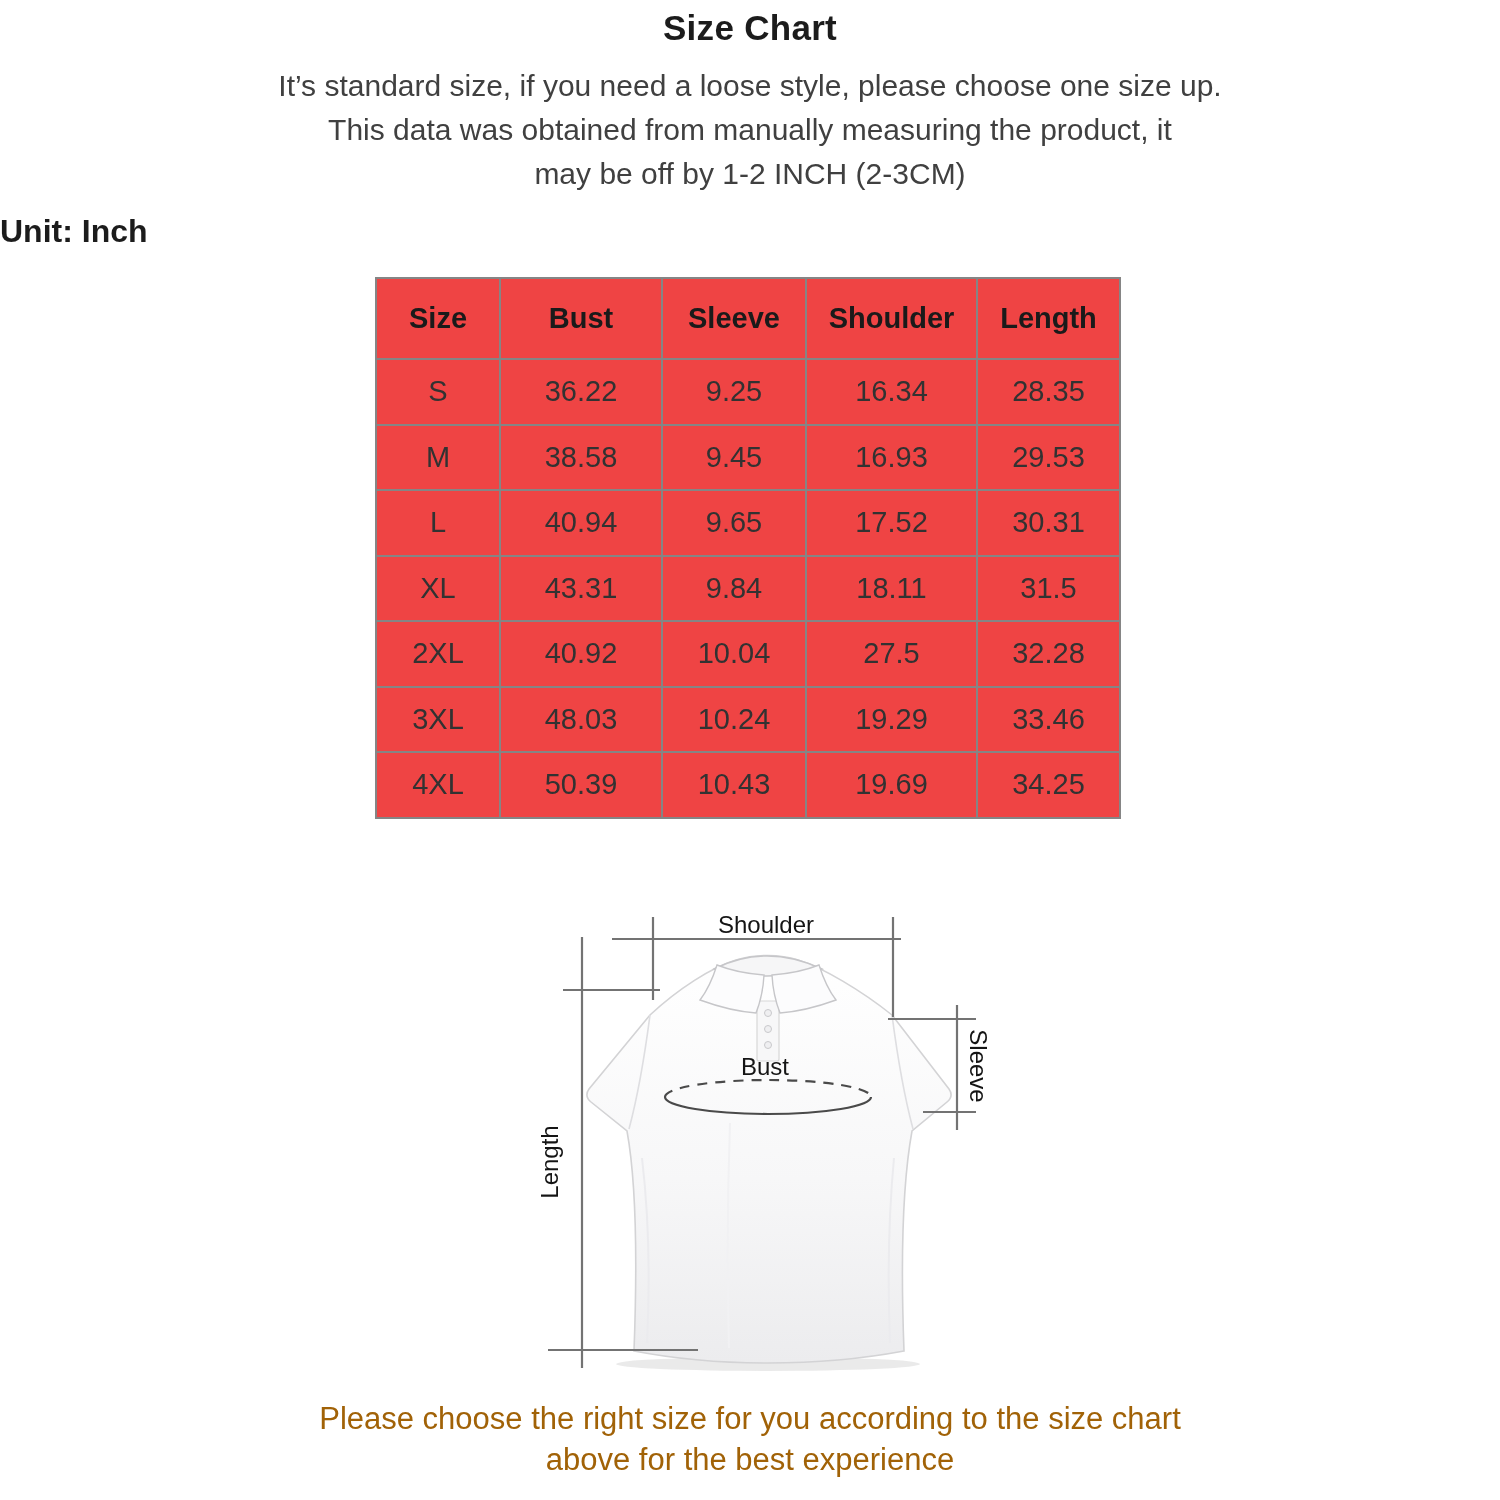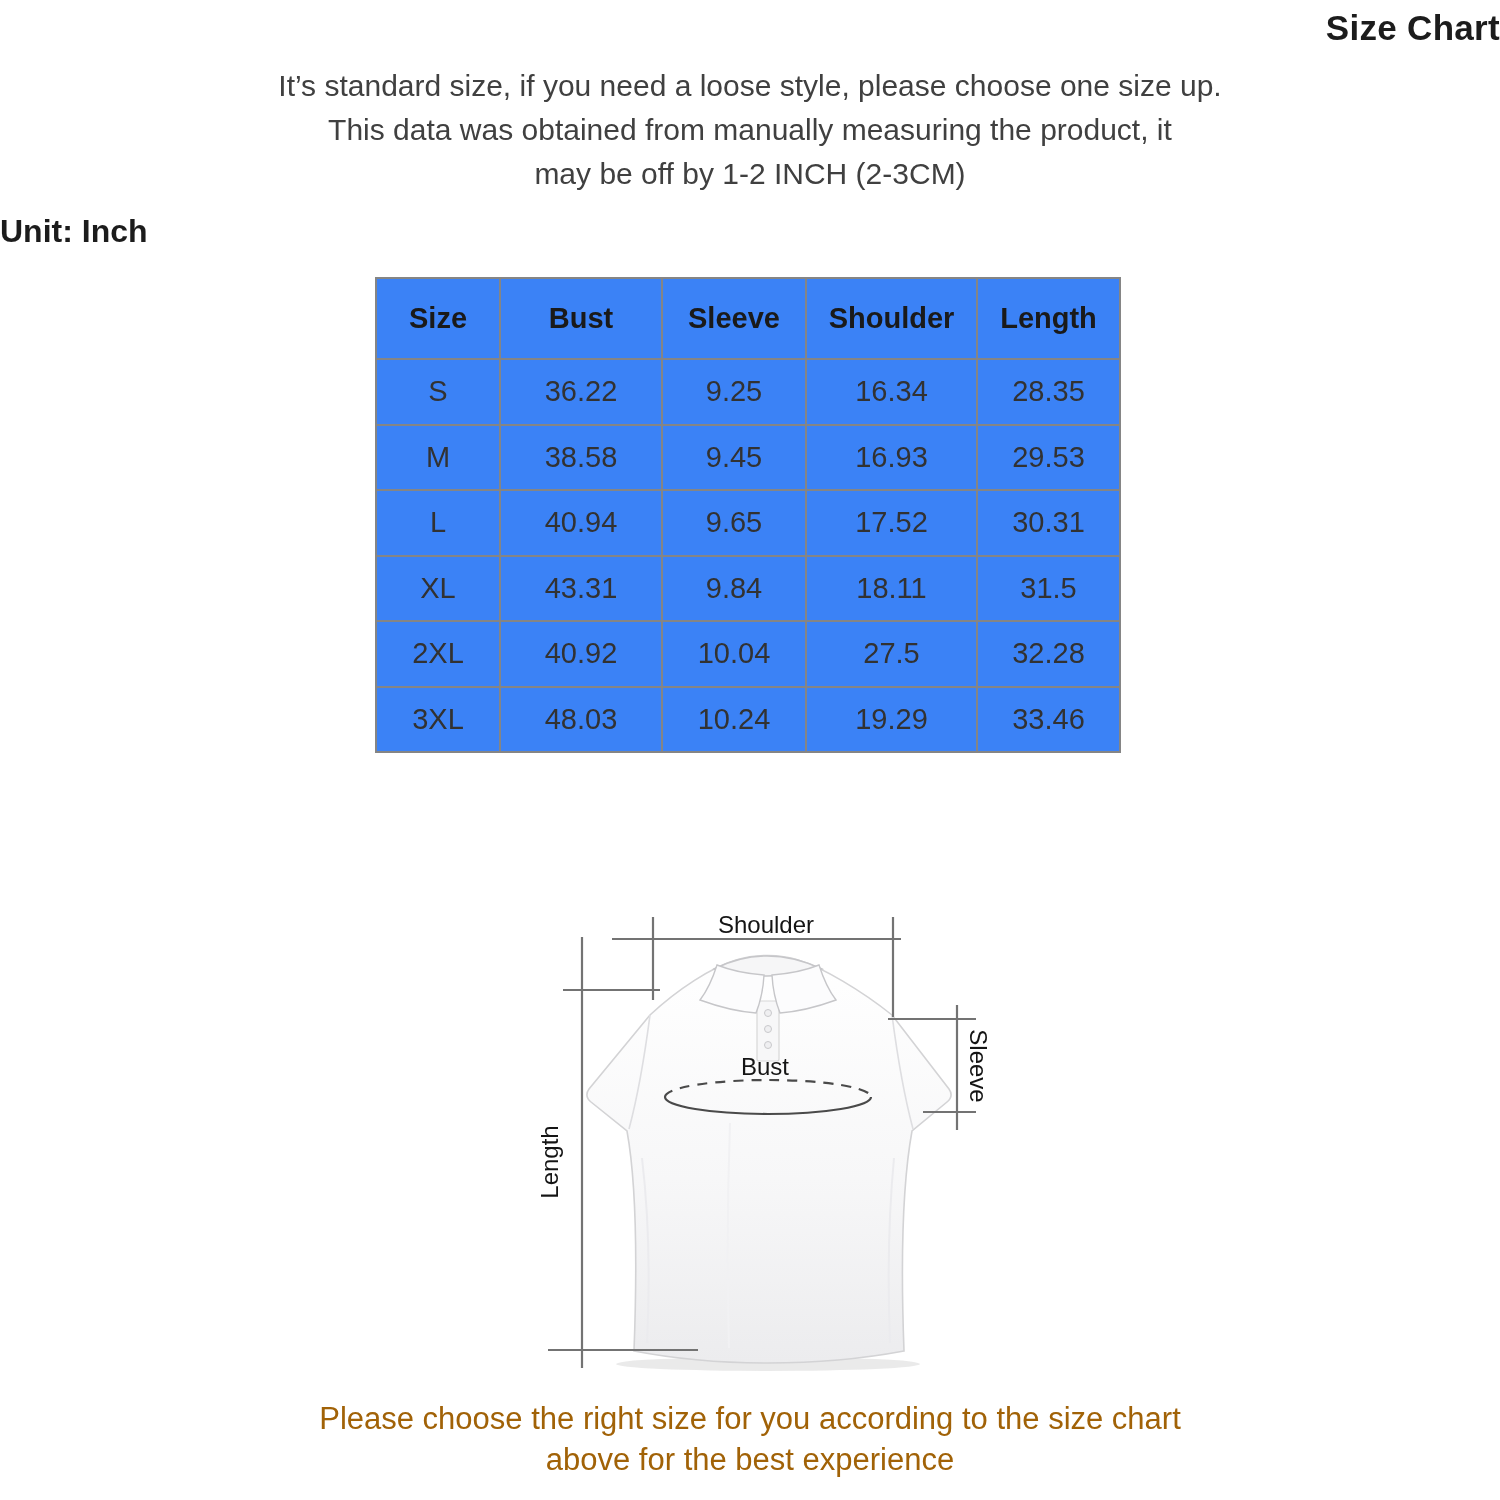--- a/index.html
+++ b/index.html
@@ -1,34 +1,34 @@
 <!DOCTYPE html>
 <html><head>
 <meta charset="utf-8">
 <style>
   html,body{margin:0;padding:0;background:#ffffff;}
   .page{
     position:relative;width:1500px;height:1500px;background:#ffffff;overflow:hidden;
     font-family:"Liberation Sans","DejaVu Sans",sans-serif;color:#1c1c1c;
   }
   .title{
-    position:absolute;top:8px;left:0;width:100%;text-align:right;
+    position:absolute;top:8px;left:0;width:100%;text-align:center;
     font-size:35px;font-weight:700;letter-spacing:.3px;
   }
   .desc{
     position:absolute;top:64px;left:0;width:100%;text-align:center;
     font-size:30px;line-height:44px;color:#404040;
   }
   .unit{
     position:absolute;top:213px;left:0;width:100%;text-align:left;
     font-size:32px;font-weight:700;
   }
   table.size-table{
     position:absolute;left:375px;top:277px;width:744px;
-    border-collapse:collapse;table-layout:fixed;background:#3b82f6;
+    border-collapse:collapse;table-layout:fixed;background:#ef4444;
   }
   .size-table th,.size-table td{
     border:2px solid #858585;text-align:center;vertical-align:middle;padding:0;
     overflow:hidden;white-space:nowrap;
   }
   .size-table th{font-size:29px;font-weight:700;color:#1a1a1a;height:79px;}
   .size-table td{font-size:29px;font-weight:400;color:#323232;height:63.5px;}
   .diagram{position:absolute;left:530px;top:903px;width:470px;height:480px;}
   .diagram svg{display:block;width:470px;height:480px;}
   .dim-label{font-family:"Liberation Sans","DejaVu Sans",sans-serif;font-size:24px;fill:#151515;}
@@ -105,20 +105,27 @@
           <td>27.5</td>
           <td>32.28</td>
         </tr>
         <tr>
           <td>3XL</td>
           <td>48.03</td>
           <td>10.24</td>
           <td>19.29</td>
           <td>33.46</td>
         </tr>
+        <tr>
+          <td>4XL</td>
+          <td>50.39</td>
+          <td>10.43</td>
+          <td>19.69</td>
+          <td>34.25</td>
+        </tr>
       </tbody>
   </table>
 
   <div class="diagram">
     <svg viewBox="0 0 470 480">
       <defs>
         <linearGradient id="bodyGrad" x1="0" y1="0" x2="0" y2="1">
           <stop offset="0" stop-color="#ffffff"></stop>
           <stop offset="0.55" stop-color="#f7f7f8"></stop>
           <stop offset="1" stop-color="#ececee"></stop>

